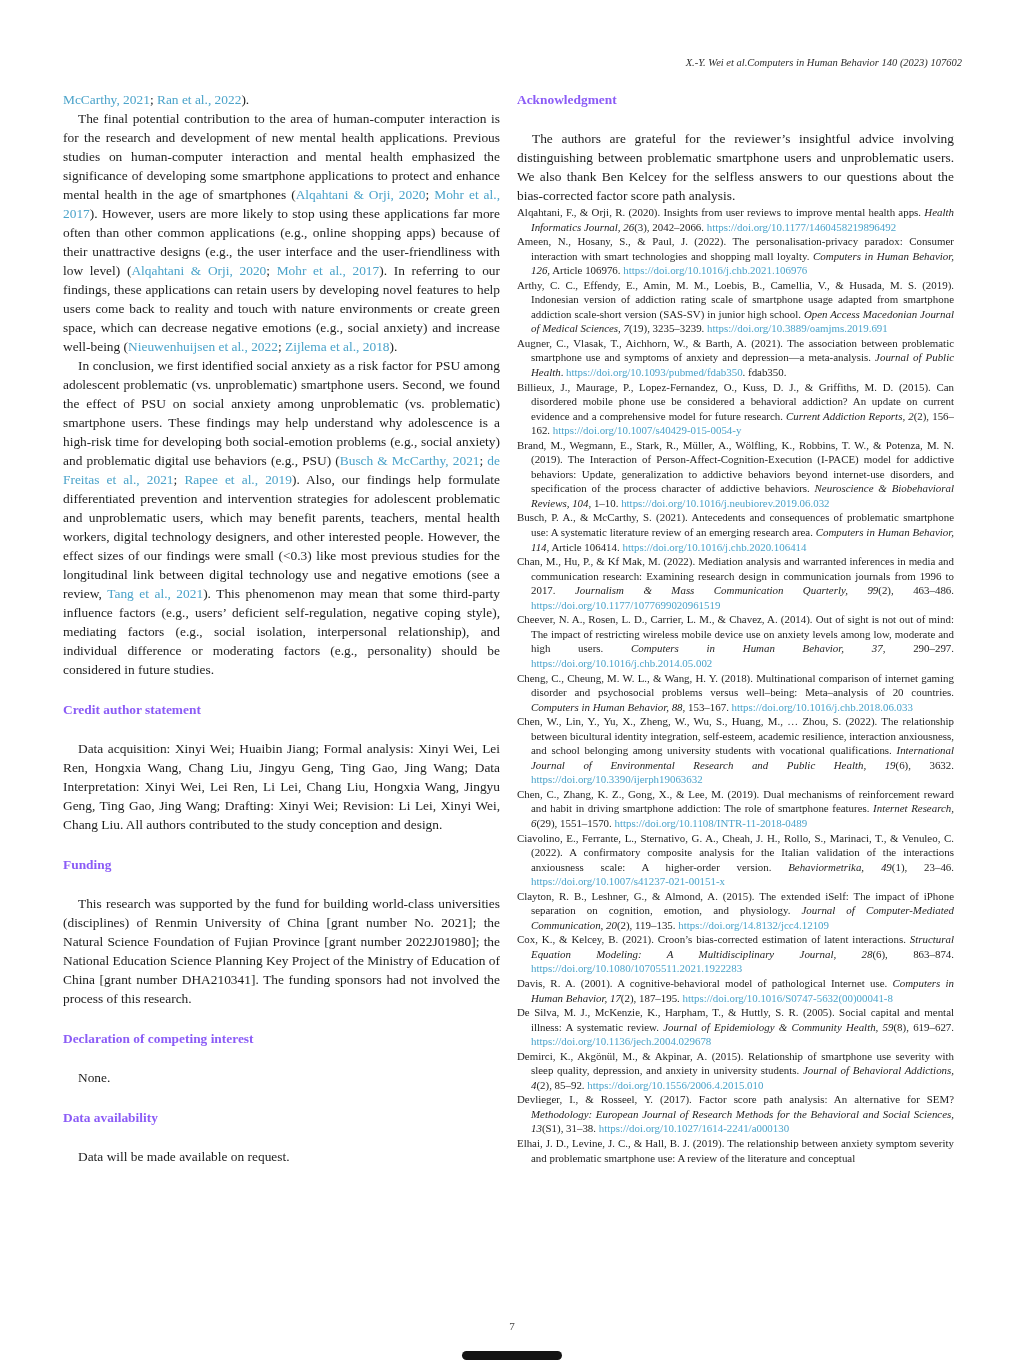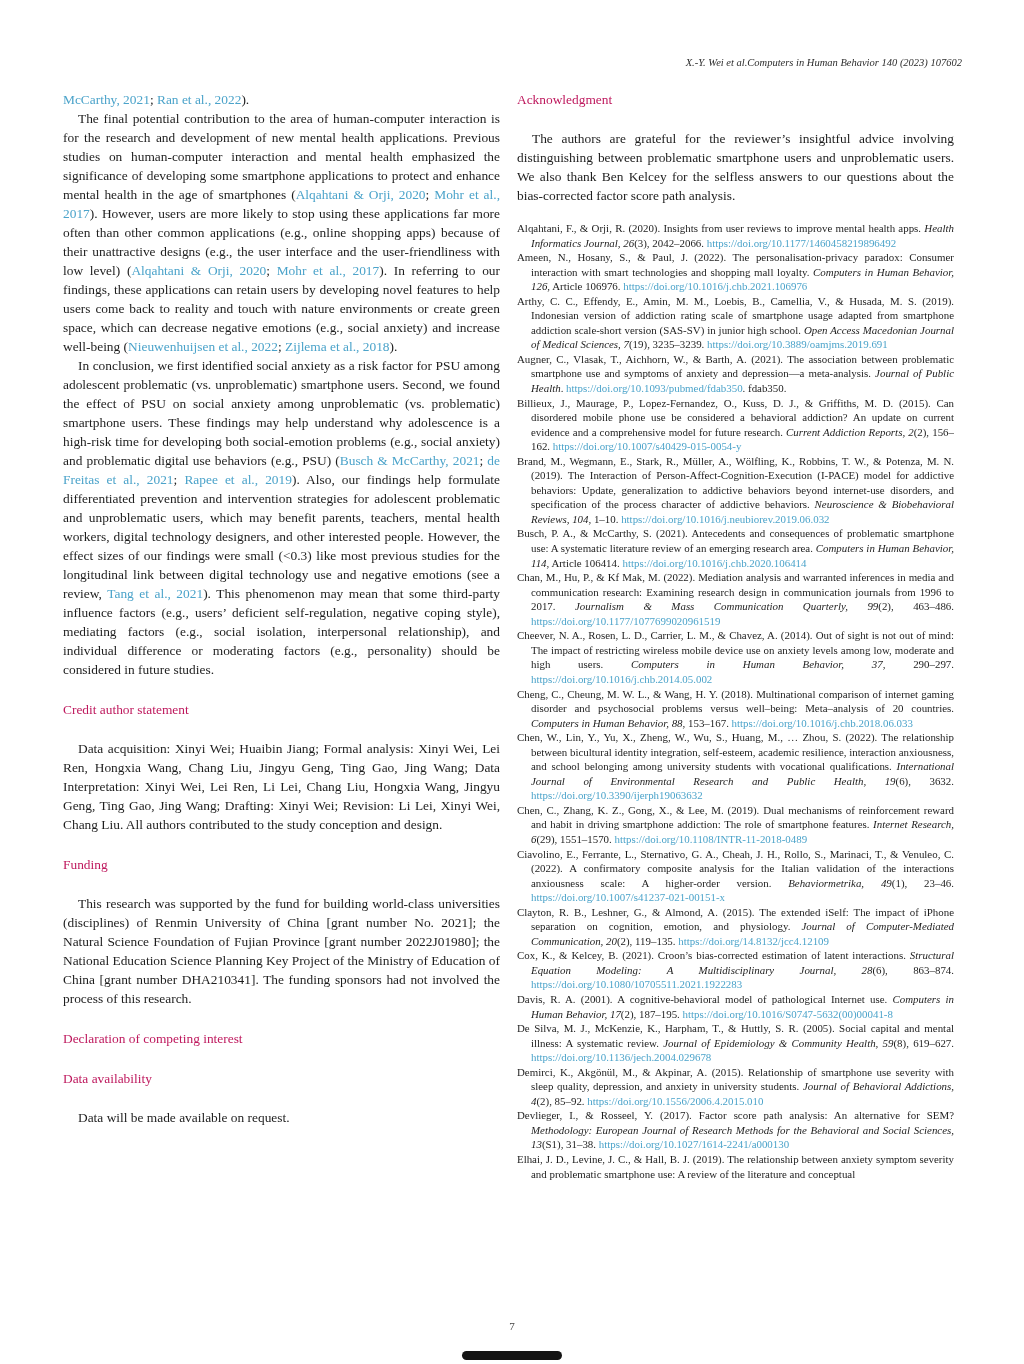--- a/index.html
+++ b/index.html
@@ -6,25 +6,25 @@
   body{width:1024px;height:1364px;position:relative;overflow:hidden;
        font-family:"Liberation Serif","DejaVu Serif",serif;color:#1d1d1d;}
   .page{position:absolute;inset:0;background:#fff;}
   .pghead{position:absolute;top:57px;left:63px;width:899px;display:flex;
           justify-content:flex-end;font-style:italic;font-size:10.5px;color:#2c2c2c;}
   .cols{position:absolute;top:90px;left:63px;width:899px;display:flex;gap:17px;}
   .col{width:437px;}
   p.body{font-size:13.4px;line-height:19px;text-align:justify;margin:0;
          hyphens:auto;-webkit-hyphens:auto;}
   p.indent{text-indent:15px;}
-  h2.sec{font-size:13.4px;line-height:19px;margin:21px 0 20px 0;font-weight:normal;color:#be185d;}
+  h2.sec{font-size:13.4px;line-height:19px;margin:21px 0 20px 0;font-weight:bold;color:#8b5cf6;}
   h2.first{margin-top:0;}
   .link{color:var(--link,#4BA3CA);}
   .i{font-style:italic;}
-  .refs{margin-top:16px;}
+  .refs{margin-top:0;}
   .ref{font-size:10.9px;line-height:14.55px;text-align:justify;
        padding-left:14px;text-indent:-14px;hyphens:auto;-webkit-hyphens:auto;}
   .ref .link{overflow-wrap:anywhere;}
   h2.refhead{margin:22px 0 14px 0;}
   .footer{position:absolute;top:1320px;left:0;width:1024px;text-align:center;
           font-size:11px;color:#444;}
   .home-indicator{position:absolute;top:1351px;left:462px;width:100px;height:9px;
           border-radius:5px;background:#141414;}
 </style>
 </head>
@@ -45,20 +45,21 @@
 
       <p class="body indent"><span>In conclusion, we first identified social anxiety as a risk factor for PSU among adolescent problematic (vs. unproblematic) smartphone users. Second, we found the effect of PSU on social anxiety among unproblematic (vs. problematic) smartphone users. These findings may help understand why adolescence is a high-risk time for developing both social-emotion problems (e.g., social anxiety) and problematic digital use behaviors (e.g., PSU) (</span><span class="link">Busch &amp; McCarthy, 2021</span><span>; </span><span class="link">de Freitas et al., 2021</span><span>; </span><span class="link">Rapee et al., 2019</span><span>). Also, our findings help formulate differentiated prevention and intervention strategies for adolescent problematic and unproblematic users, which may benefit parents, teachers, mental health workers, digital technology designers, and other interested people. However, the effect sizes of our findings were small (&lt;0.3) like most previous studies for the longitudinal link between digital technology use and negative emotions (see a review, </span><span class="link">Tang et al., 2021</span><span>). This phenomenon may mean that some third-party influence factors (e.g., users’ deficient self-regulation, negative coping style), mediating factors (e.g., social isolation, interpersonal relationship), and individual difference or moderating factors (e.g., personality) should be considered in future studies.</span></p>
 
       <h2 class="sec">Credit author statement</h2>
       <p class="body indent"><span>Data acquisition: Xinyi Wei; Huaibin Jiang; Formal analysis: Xinyi Wei, Lei Ren, Hongxia Wang, Chang Liu, Jingyu Geng, Ting Gao, Jing Wang; Data Interpretation: Xinyi Wei, Lei Ren, Li Lei, Chang Liu, Hongxia Wang, Jingyu Geng, Ting Gao, Jing Wang; Drafting: Xinyi Wei; Revision: Li Lei, Xinyi Wei, Chang Liu. All authors contributed to the study conception and design.</span></p>
 
       <h2 class="sec">Funding</h2>
       <p class="body indent"><span>This research was supported by the fund for building world-class universities (disciplines) of Renmin University of China [grant number No. 2021]; the Natural Science Foundation of Fujian Province [grant number 2022J01980]; the National Education Science Planning Key Project of the Ministry of Education of China [grant number DHA210341]. The funding sponsors had not involved the process of this research.</span></p>
 
       <h2 class="sec">Declaration of competing interest</h2>
+      <p class="body indent">None.</p>
 
       <h2 class="sec">Data availability</h2>
       <p class="body indent">Data will be made available on request.</p>
     </div>
 
     <div class="col">
       <h2 class="sec first">Acknowledgment</h2>
       <p class="body indent"><span>The authors are grateful for the reviewer’s insightful advice involving distinguishing between problematic smartphone users and unproblematic users. We also thank Ben Kelcey for the selfless answers to our questions about the bias-corrected factor score path analysis.</span></p>
 
       <div class="refs">

